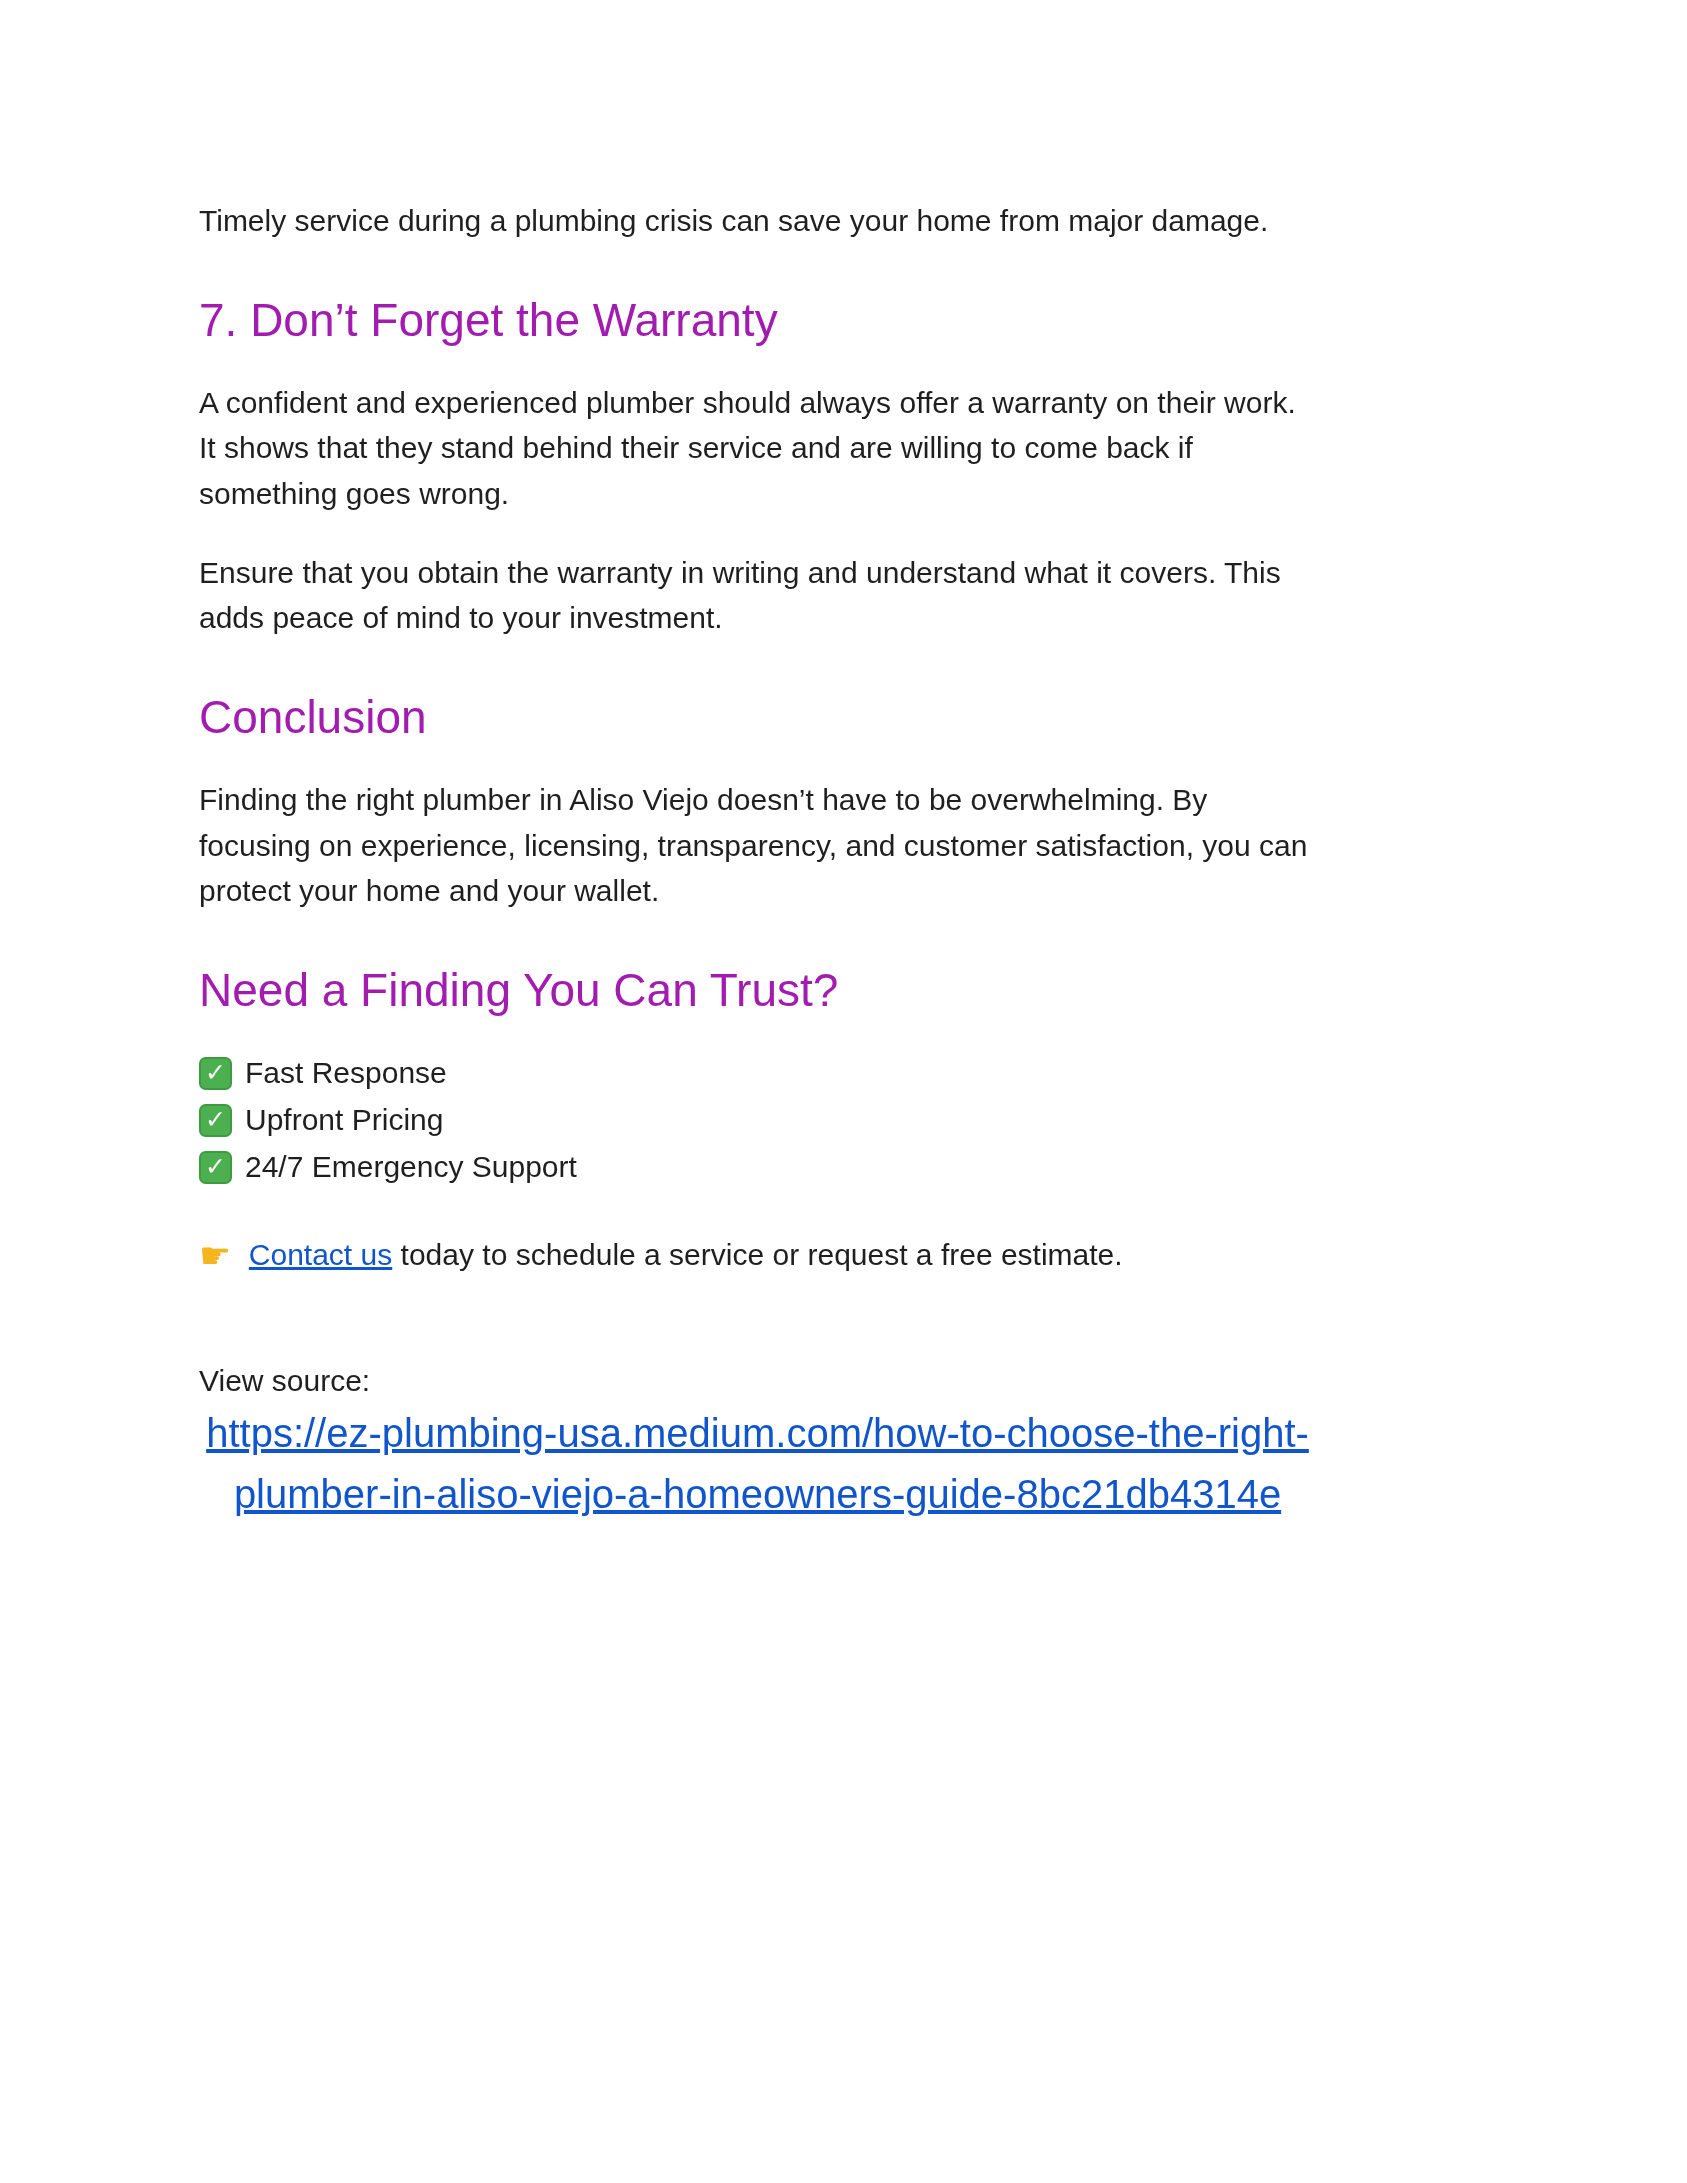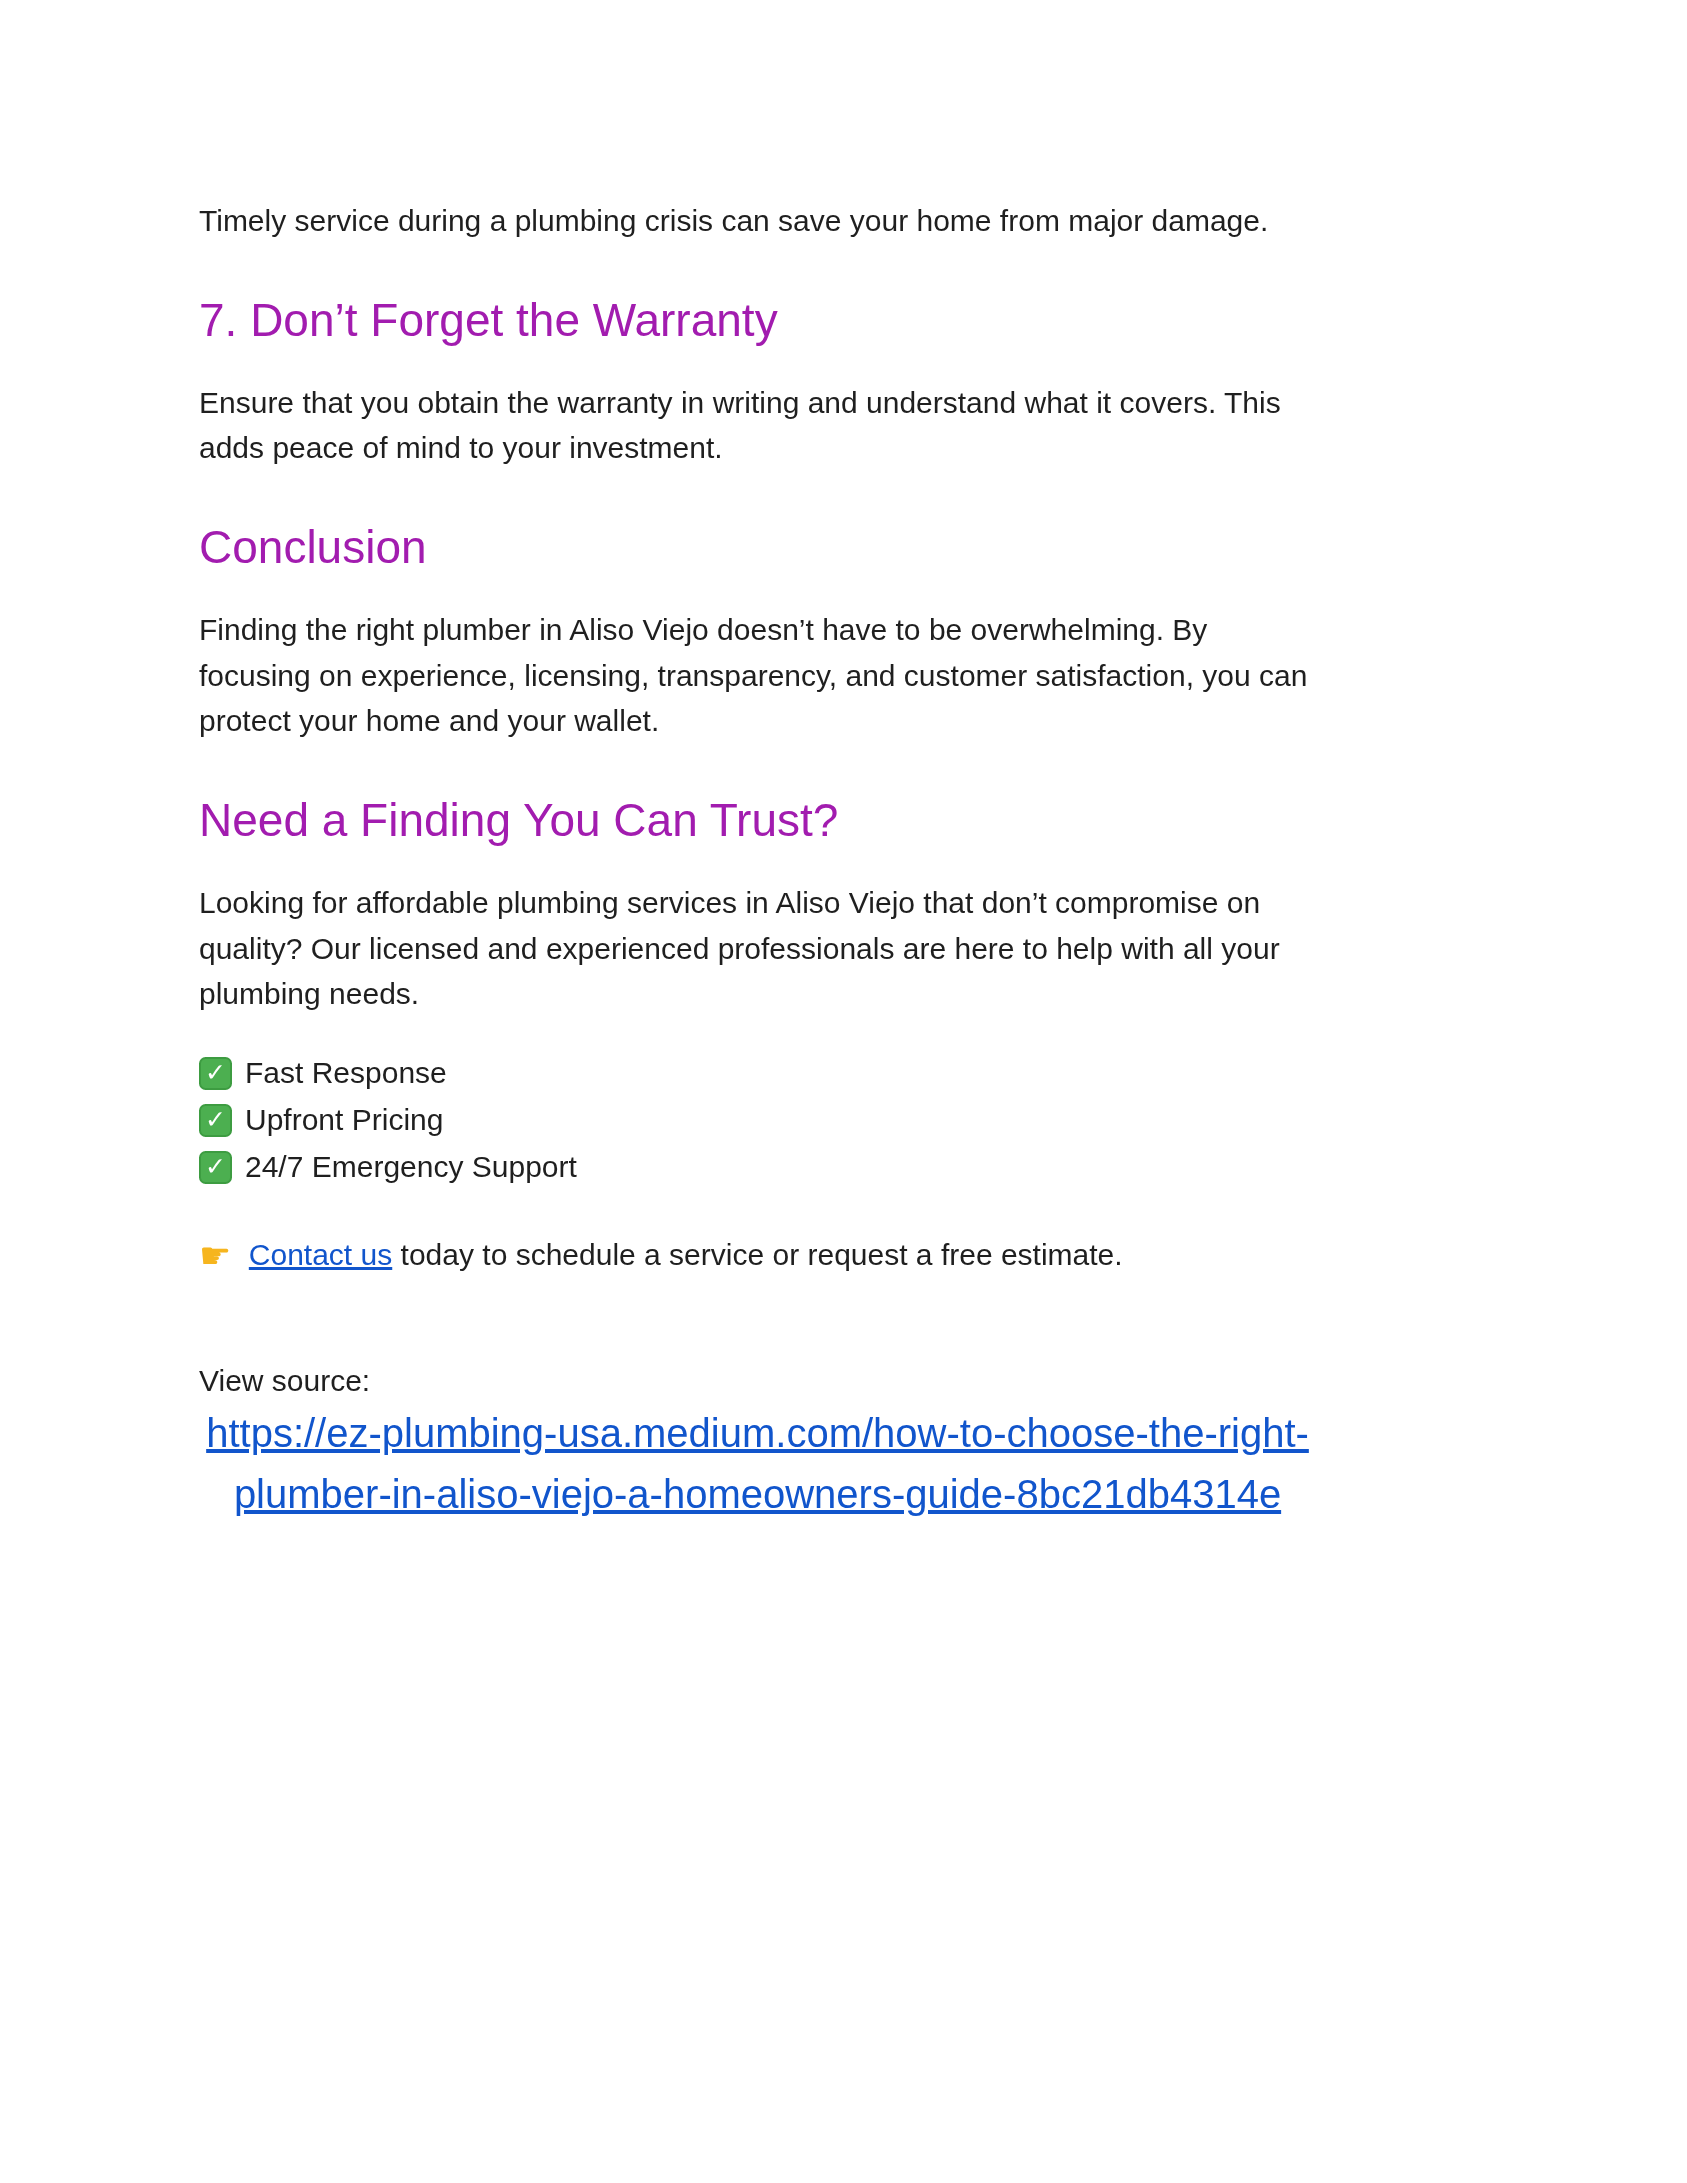--- a/index.html
+++ b/index.html
@@ -87,31 +87,31 @@
 </style>
 </head>
 <body>
 
 <div class="page">
 
   <p class="body-text">Timely service during a plumbing crisis can save your home from major damage.</p>
 
   <h2 class="doc-heading">7. Don’t Forget the Warranty</h2>
 
+  <p class="body-text">A confident and experienced plumber should always offer a warranty on their work. It shows that they stand behind their service and are willing to come back if something goes wrong.</p>
 
   <p class="body-text">Ensure that you obtain the warranty in writing and understand what it covers. This adds peace of mind to your investment.</p>
 
   <h2 class="doc-heading">Conclusion</h2>
 
   <p class="body-text">Finding the right plumber in Aliso Viejo doesn’t have to be overwhelming. By focusing on experience, licensing, transparency, and customer satisfaction, you can protect your home and your wallet.</p>
 
 
   <h2 class="doc-heading">Need a Finding You Can Trust?</h2>
 
-  <p class="body-text">Looking for affordable plumbing services in Aliso Viejo that don’t compromise on quality? Our licensed and experienced professionals are here to help with all your plumbing needs.</p>
 
   <div class="feature-list">
     <div class="feature-item">
       <span class="check-icon">✓</span>
       <span>Fast Response</span>
     </div>
     <div class="feature-item">
       <span class="check-icon">✓</span>
       <span>Upfront Pricing</span>
     </div>

